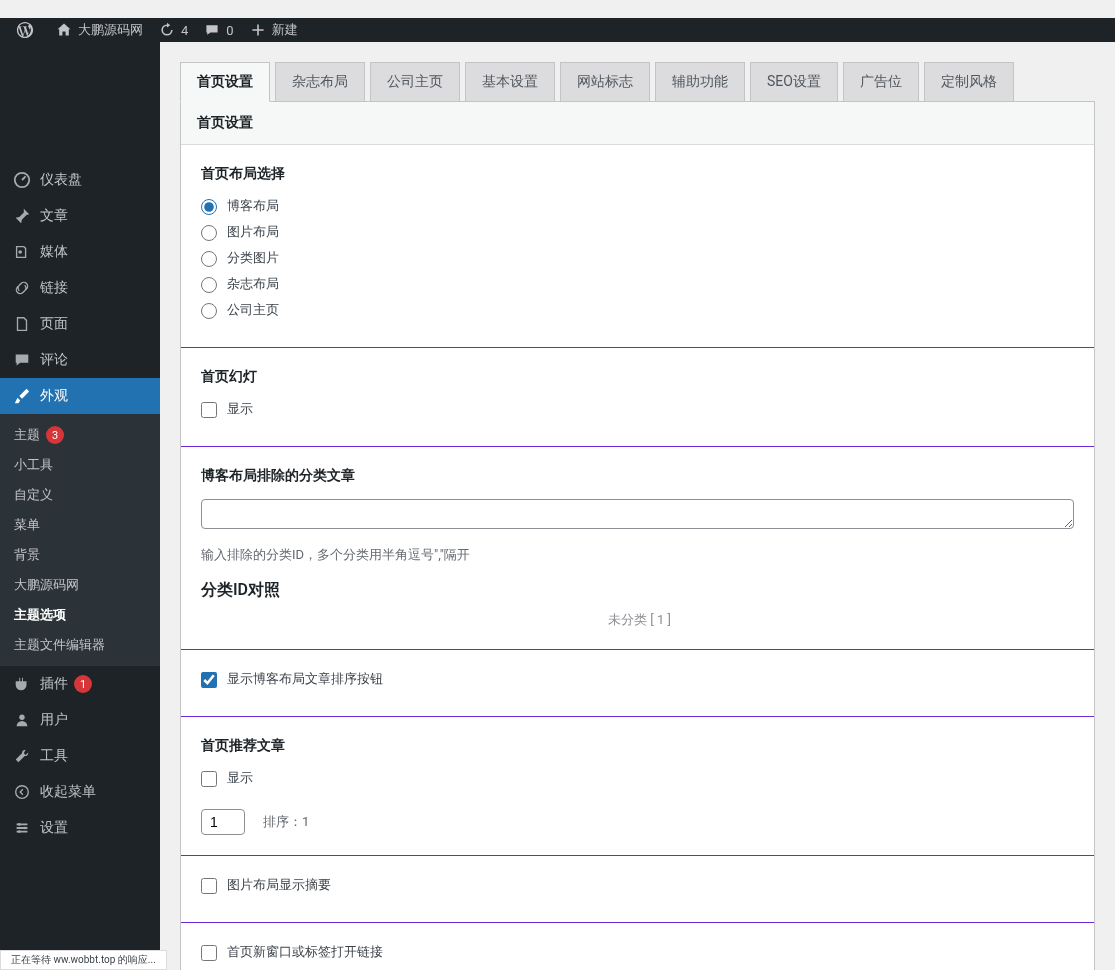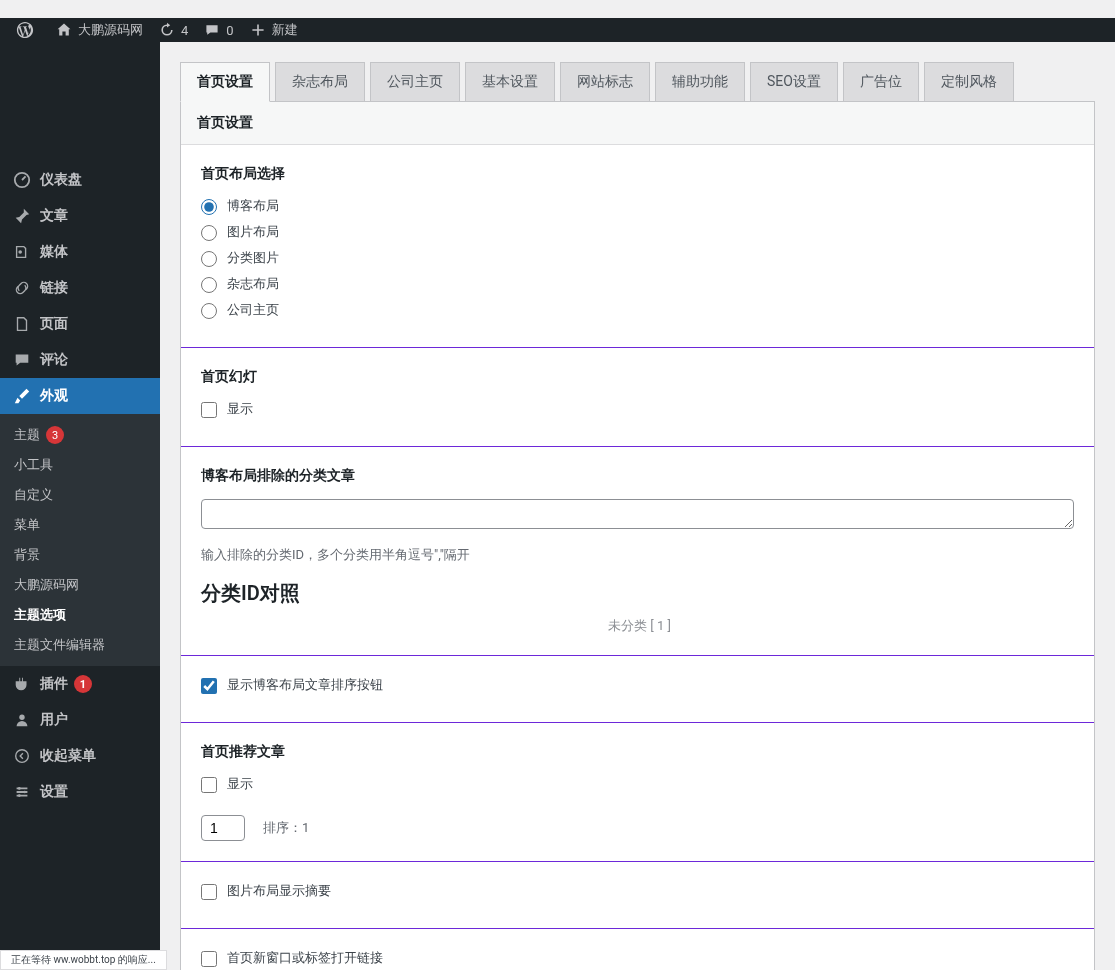--- a/index.html
+++ b/index.html
@@ -2,21 +2,21 @@
 <html><head>
 <meta charset="utf-8">
 <style>
 * { margin: 0; padding: 0; box-sizing: border-box; }
 body { font-family: -apple-system, BlinkMacSystemFont, "Segoe UI", Roboto, "Helvetica Neue", sans-serif; font-size: 13px; color: #3c434a; background: #f0f0f1; }
 .adminbar { background: #1d2327; color: #c3c4c7; height: 24px; display: flex; align-items: center; padding: 0 8px; font-size: 13px; position: relative; z-index: 100; margin-top: 18px; }
 .adminbar-item { display: flex; align-items: center; padding: 0 8px; height: 32px; cursor: pointer; color: #c3c4c7; }
 .adminbar-item .icon { margin-right: 6px; display: inline-flex; }
 .layout { display: flex; }
 .sidebar { width: 160px; background: #1d2327; color: #c3c4c7; min-height: calc(100vh - 32px); font-size: 14px; }
-.menu-item { padding: 8px 12px; display: flex; align-items: center; cursor: pointer; color: #c3c4c7; position: relative; font-weight: bold; }
+.menu-item { padding: 8px 12px; display: flex; align-items: center; cursor: pointer; color: #c3c4c7; position: relative; }
 .menu-item .micon { width: 20px; height: 20px; margin-right: 8px; display: inline-flex; align-items: center; justify-content: center; color: #a7aaad; }
 .menu-item.current { background: #2271b1; color: #fff; }
 .menu-item.current .micon { color: #fff; }
 .menu-item.current::after { content: ""; position: absolute; right: -8px; top: 50%; transform: translateY(-50%); border: 8px solid transparent; border-right-color: #f0f0f1; }
 .submenu { background: #2c3338; padding: 6px 0; }
 .submenu-item { padding: 6px 24px 6px 14px; color: #c3c4c7; cursor: pointer; font-size: 13px; display: flex; align-items: flex-start; }
 .submenu-item.current { color: #fff; font-weight: 600; }
 .badge-circle { background: #d63638; color: #fff; border-radius: 10px; min-width: 18px; height: 18px; display: inline-flex; align-items: center; justify-content: center; font-size: 11px; margin-left: 6px; padding: 0 5px; }
 .content { flex: 1; padding: 0 20px 40px 20px; background: #f0f0f1; min-width: 0; }
 .tabs-wrap { margin-top: 20px; border-bottom: 1px solid #c3c4c7; display: flex; }
@@ -25,21 +25,21 @@
 .panel { background: #fff; border: 1px solid #c3c4c7; border-top: none; }
 .panel-header { background: #f6f7f7; border-bottom: 1px solid #dcdcde; padding: 12px 16px; font-weight: 600; color: #1d2327; font-size: 14px; }
 .panel-body { padding: 0; }
 .field-block { padding: 20px; border-bottom: 1px solid #6d28d9; }
 .field-title { font-weight: 600; color: #1d2327; margin-bottom: 14px; font-size: 14px; }
 .radio-row, .check-row { display: flex; align-items: flex-end; margin-bottom: 8px; }
 .radio-row input[type=radio], .check-row input[type=checkbox] { width: 16px; height: 16px; margin-right: 10px; accent-color: #2271b1; cursor: pointer; }
 .radio-row label, .check-row label { cursor: pointer; color: #3c434a; }
 .txtarea { width: 100%; min-height: 30px; border: 1px solid #8c8f94; border-radius: 4px; padding: 4px 8px; font-size: 14px; resize: vertical; background:#fff; }
 .hint { color: #646970; margin-top: 14px; font-size: 13px; }
-.subhdr { font-weight: 600; color: #1d2327; margin-top: 16px; margin-bottom: 10px; font-size: 20px; }
+.subhdr { font-weight: 600; color: #1d2327; margin-top: 16px; margin-bottom: 10px; font-size: 16px; }
 .subtxt { color: #8c8f94; margin-left: 4px; text-align: center; }
 .numinput { width: 44px; border: 1px solid #8c8f94; border-radius: 4px; padding: 4px 8px; font-size: 14px; }
 .inline-row { display:flex; align-items:center; gap:18px; margin-top:4px;}
 .ordlabel { color:#646970; }
 .statusbar { position: fixed; bottom: 0; left: 0; background: #fff; border: 1px solid #dcdcde; padding: 2px 10px; font-size: 10px; color: #3c434a; }
 svg { display:block; }
 </style>
 </head>
 <body>
 
@@ -185,20 +185,28 @@
       <span class="badge-circle">1</span>
     </div>
     <div class="menu-item">
       <span class="micon">
           <svg width="18" height="18" viewBox="0 0 20 20" fill="currentColor">
             <circle cx="10" cy="7" r="3"></circle>
             <path d="M4 17a6 6 0 0 1 12 0z"></path>
           </svg>
         </span>
       <span>用户</span>
+    </div>
+    <div class="menu-item">
+      <span class="micon">
+          <svg width="18" height="18" viewBox="0 0 20 20" fill="currentColor">
+            <path d="M14 3a4 4 0 0 0-4 4l-7 7 3 3 7-7a4 4 0 0 0 4-4l-3 3-2-2z"></path>
+          </svg>
+        </span>
+      <span>工具</span>
     </div>
     <div class="menu-item">
       <span class="micon">
           <svg width="18" height="18" viewBox="0 0 20 20" fill="currentColor">
             <circle cx="10" cy="10" r="7" fill="none" stroke="currentColor" stroke-width="1.5"></circle>
             <path d="M11 7l-3 3 3 3" fill="none" stroke="currentColor" stroke-width="1.5"></path>
           </svg>
         </span>
       <span>收起菜单</span>
     </div>

